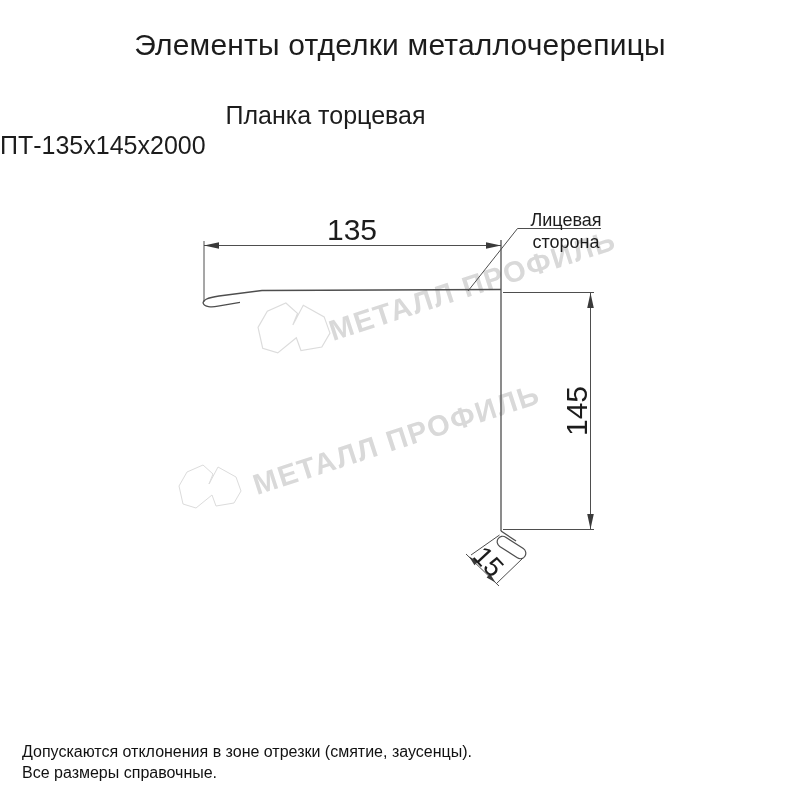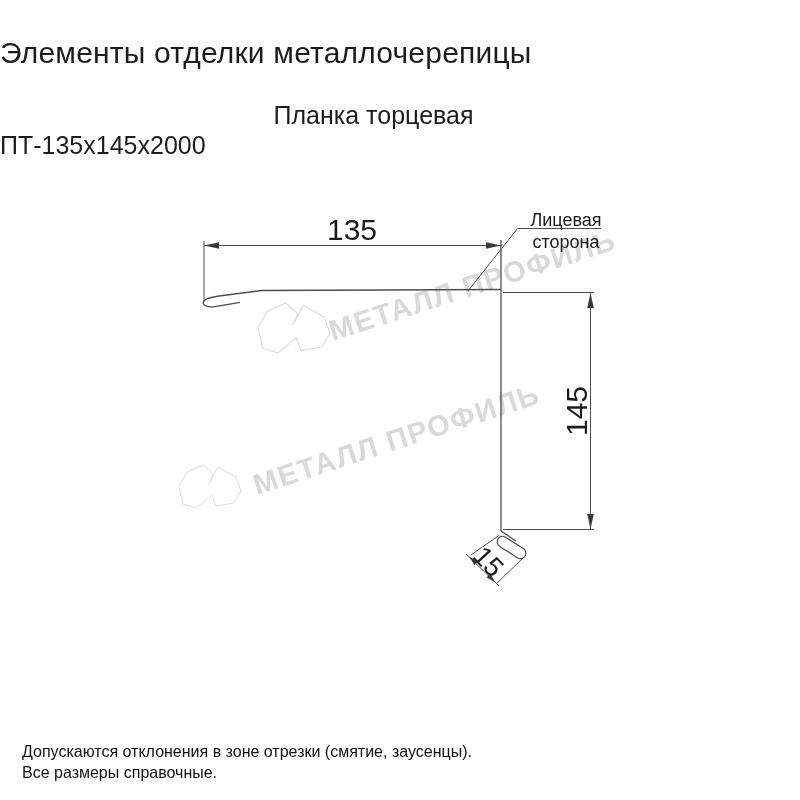--- a/index.html
+++ b/index.html
@@ -1,26 +1,26 @@
 <!DOCTYPE html>
 <html><head>
 <meta charset="utf-8">
 <style>
   html,body{margin:0;padding:0;}
   body{
     width:800px;height:800px;position:relative;background:#ffffff;
     font-family:"Liberation Sans", sans-serif;color:#1c1c1c;overflow:hidden;
   }
   .title{
-    position:absolute;left:0;top:36px;width:800px;
+    position:absolute;left:0;top:28px;width:800px;text-align:center;
     font-size:30px;letter-spacing:0.2px;color:#1c1c1c;
   }
   .subtitle{
     position:absolute;left:0;top:101px;width:651px;text-align:center;
-    font-size:25px;color:#1c1c1c;margin-left:48px;
+    font-size:25px;color:#1c1c1c;
   }
   .model{
     position:absolute;left:0;top:131px;width:800px;text-align:left;
     font-size:25px;color:#1c1c1c;
   }
   .drawing-svg{position:absolute;left:0;top:0;}
   .footer{
     position:absolute;left:22px;top:741px;font-size:16px;line-height:21px;color:#111;
   }
   .wm-text{

